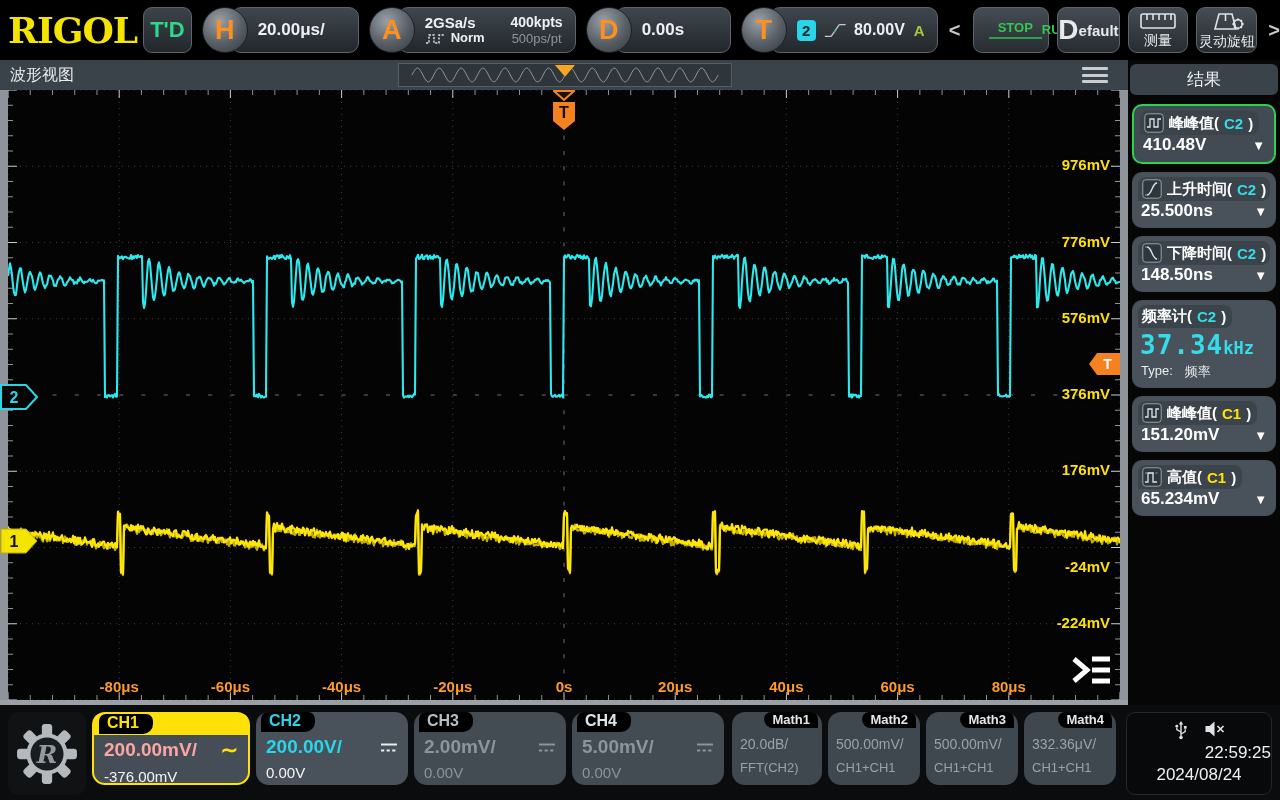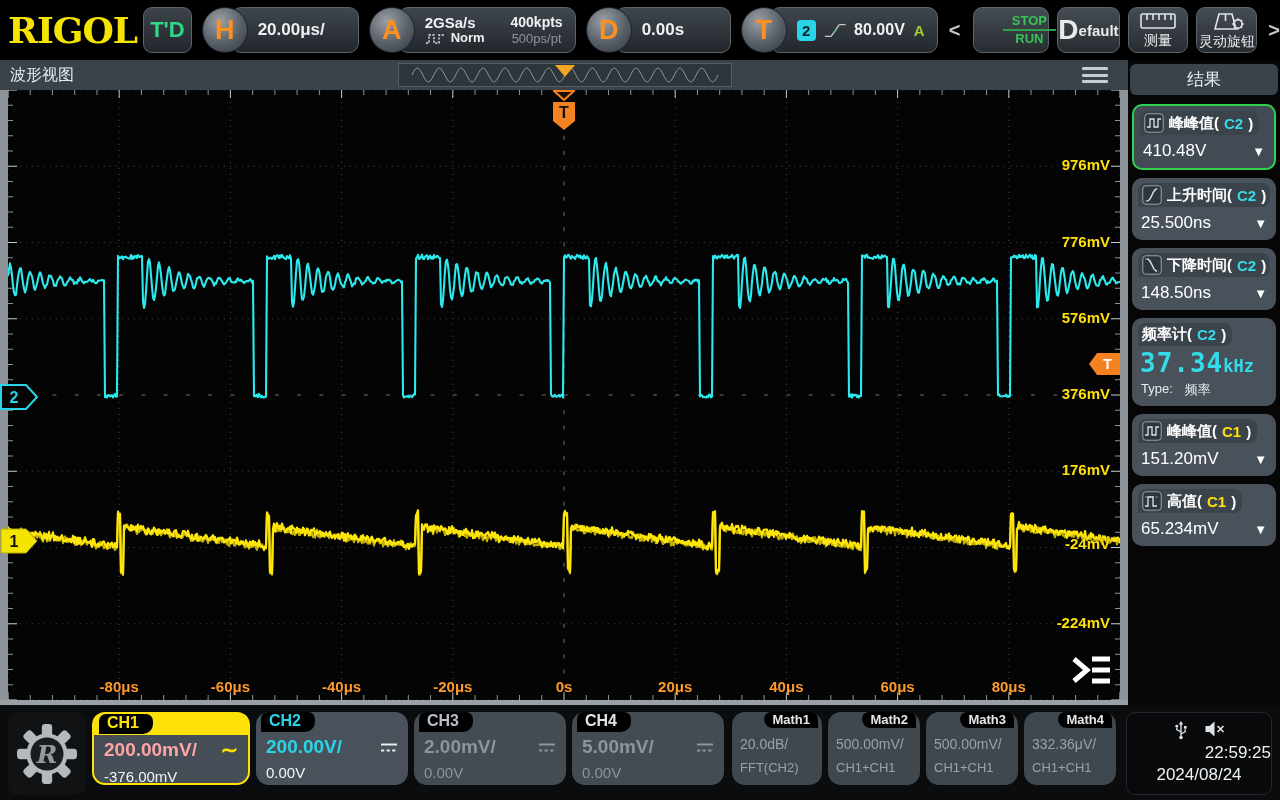--- a/index.html
+++ b/index.html
@@ -33,21 +33,21 @@
   .acol2 { display:flex; flex-direction:column; margin-left:auto; text-align:center; line-height:1.2; }
   .acol2 .r1 { font-size:14px; font-weight:bold; }
   .acol2 .r2 { font-size:13px; color:#8d949b; }
   .drect { width:116px; font-size:17px; font-weight:bold; }
   .trect { width:168px; gap:7px; }
   .srcbadge { width:21px; height:21px; background:#29d5e8; color:#06262b; border-radius:4px;
     display:flex; align-items:center; justify-content:center; font-size:15px; font-weight:bold; }
   .tlevel { font-size:16px; font-weight:bold; }
   .sweep { color:#a2cc32; font-size:15px; font-weight:bold; margin-left:2px; }
   .chev { color:#c3c9ce; font-size:20px; font-weight:bold; margin-left:11px; }
-  .stoprun { margin-left:13px; width:76px; flex-direction:column; line-height:1.1;padding-left:36px; }
+  .stoprun { margin-left:13px; width:76px; flex-direction:row; line-height:1.1;padding-left:36px; }
   .stoprun .s1 { color:#35c455; font-size:13px; font-weight:bold; border-bottom:2px solid #2da04a; padding:0 9px 1px; }
   .stoprun .s2 { color:#35c455; font-size:13px; font-weight:bold; padding-top:1px; }
   .defaultbtn { margin-left:8px; width:74px; }
   .defaultbtn .cap { font-size:28px; font-weight:bold; }
   .defaultbtn .rest { font-size:15px; font-weight:bold; }
   .iconbtn { margin-left:8px; width:78px; flex-direction:column; gap:2px; padding-top:2px; }
   .iconbtn .lbl { font-size:14px; }
 
   
   #main { position:absolute; top:60px; left:0; width:1128px; height:645px; background:#000; }
@@ -85,22 +85,22 @@
   #sidebar { position:absolute; top:60px; left:1128px; width:152px; height:645px; background:#060606; }
   #sbtitle { margin:4px 2px 9px; height:31px; background:#3a424a; border-radius:6px;
     color:#eef1f4; font-size:17px; display:flex; align-items:center; justify-content:center; }
   .mcard { margin:0 4px 8px; background:#49525b; border-radius:10px; padding:5px 6px 7px;
     color:#fff; position:relative; }
   .mcard.selected { border:2px solid #2fd24f; background:#424b54; }
   .labelrow { display:flex; align-items:center; gap:5px; background:#3b434b; width:fit-content;
     max-width:100%; padding:2px 6px 2px 4px; border-radius:8px 8px 8px 0; font-size:15px;
     font-weight:bold; white-space:nowrap; }
   .chan-C2 { color:#35dbe8; } .chan-C1 { color:#ffe10a; }
-  .valrow { display:flex; justify-content:space-between; align-items:center; margin-top:6px;
-    padding:0 3px; font-size:17px; font-weight:normal; }
+  .valrow { display:flex; justify-content:space-between; align-items:center; 
+    padding:0 3px; font-size:17px; font-weight:bold; }
   .caret { color:#fff; font-size:13px; }
   .lcd { font-family:"DejaVu Sans Mono", monospace; font-weight:bold; font-size:26px;
     color:#35dbe8; letter-spacing:1px; margin:2px 0 0 2px; }
   .lcd .unit { font-size:17px; letter-spacing:0; }
   .typerow { display:flex; gap:12px; font-size:13px; color:#e8ecef; margin:3px 0 0 3px; }
   .micon { flex:0 0 auto; }
 
   
   #footer { position:absolute; top:705px; left:0; width:1280px; height:95px; background:#0b0c0d;
     display:flex; align-items:flex-start; }
@@ -453,21 +453,21 @@
             <polyline points="0,185.9 1,179.1 2,173.4 3,177.9 4,185.3 5,195.6 6,202.4 7,205.2 8,204.7 9,195.6 10,187.3 11,181.8 12,178.4 13,178.6 14,186.0 15,193.1 16,198.5 17,202.5 18,199.4 19,194.1 20,187.9 21,183.9 22,181.9 23,184.1 24,186.4 25,191.4 26,197.7 27,199.8 28,197.0 29,193.7 30,189.0 31,185.0 32,182.4 33,184.1 34,188.7 35,193.3 36,195.6 37,198.1 38,195.6 39,194.6 40,189.7 41,185.5 42,186.1 43,185.9 44,188.5 45,190.4 46,195.6 47,195.4 48,196.0 49,192.2 50,189.6 51,188.8 52,186.3 53,187.6 54,188.5 55,192.2 56,195.1 57,195.7 58,195.0 59,192.4 60,191.1 61,189.6 62,187.3 63,189.1 64,190.1 65,190.0 66,194.0 67,192.2 68,192.4 69,193.4 70,189.6 71,190.8 72,187.3 73,189.0 74,190.9 75,192.3 76,193.3 77,191.6 78,192.0 79,191.8 80,191.1 81,189.8 82,189.0 83,191.0 84,191.7 85,189.8 86,191.5 87,193.0 88,193.3 89,192.8 90,190.6 91,190.8 92,190.6 93,190.3 94,189.9 95,190.8 96,190.3 97,307.2 98,305.5 99,307.5 100,305.2 101,305.0 102,306.4 103,305.6 104,305.1 105,307.5 106,305.6 107,303.9 108,306.6 109,306.6 110,165.8 111,168.6 112,167.3 113,167.8 114,166.3 115,169.2 116,167.2 117,166.7 118,166.9 119,167.8 120,168.1 121,168.6 122,168.6 123,165.1 124,169.1 125,166.3 126,168.3 127,166.2 128,165.9 129,168.0 130,165.1 131,166.7 132,167.1 133,165.9 134,166.3 135,211.8 136,217.9 137,213.7 138,201.3 139,185.8 140,171.7 141,169.1 142,173.1 143,184.8 144,196.9 145,207.4 146,210.0 147,206.1 148,197.8 149,187.7 150,175.9 151,172.4 152,177.3 153,184.6 154,194.7 155,202.5 156,205.5 157,204.2 158,195.5 159,187.6 160,180.5 161,177.1 162,180.5 163,187.4 164,194.7 165,200.8 166,200.6 167,199.1 168,193.9 169,189.2 170,184.5 171,182.3 172,183.9 173,188.7 174,193.9 175,196.2 176,198.3 177,197.0 178,193.0 179,189.1 180,183.9 181,185.0 182,186.1 183,189.6 184,192.3 185,197.2 186,198.5 187,197.2 188,193.0 189,188.2 190,188.1 191,186.9 192,187.0 193,189.0 194,192.3 195,195.2 196,196.8 197,194.3 198,191.4 199,189.3 200,188.1 201,187.8 202,188.6 203,188.8 204,190.8 205,192.5 206,195.6 207,193.0 208,193.6 209,190.9 210,188.2 211,187.8 212,188.3 213,189.7 214,191.2 215,192.9 216,194.5 217,193.5 218,192.5 219,190.7 220,189.3 221,188.0 222,188.3 223,191.5 224,192.1 225,192.3 226,192.7 227,191.9 228,192.1 229,189.1 230,188.4 231,190.5 232,190.6 233,189.7 234,191.1 235,191.8 236,193.0 237,192.1 238,191.2 239,191.0 240,191.4 241,190.8 242,189.2 243,189.9 244,192.5 245,190.8 246,306.3 247,305.4 248,306.5 249,304.6 250,307.2 251,303.9 252,305.5 253,307.4 254,305.9 255,307.0 256,307.6 257,306.5 258,306.8 259,166.3 260,168.5 261,168.9 262,167.8 263,167.9 264,168.9 265,167.7 266,165.9 267,169.1 268,166.1 269,165.3 270,165.8 271,168.2 272,165.3 273,167.5 274,164.9 275,166.7 276,167.8 277,168.8 278,169.1 279,166.2 280,166.9 281,168.3 282,165.2 283,168.9 284,212.1 285,216.8 286,211.5 287,197.7 288,183.6 289,171.0 290,169.2 291,172.1 292,184.0 293,199.3 294,209.2 295,209.7 296,206.2 297,197.7 298,185.8 299,175.8 300,173.6 301,179.0 302,187.0 303,195.1 304,203.2 305,204.7 306,201.1 307,196.1 308,188.0 309,180.3 310,178.4 311,180.7 312,186.3 313,195.9 314,201.7 315,201.6 316,200.7 317,194.3 318,186.7 319,184.2 320,181.9 321,182.7 322,187.6 323,195.0 324,199.0 325,199.8 326,198.1 327,194.8 328,188.7 329,185.4 330,183.4 331,186.6 332,190.3 333,193.8 334,194.8 335,196.6 336,197.4 337,192.1 338,190.5 339,185.7 340,184.2 341,186.7 342,189.3 343,192.1 344,196.4 345,195.2 346,193.3 347,193.8 348,188.4 349,188.6 350,187.5 351,188.8 352,190.4 353,191.7 354,194.6 355,193.2 356,193.0 357,191.5 358,190.5 359,187.6 360,187.0 361,189.0 362,190.9 363,191.6 364,192.3 365,193.6 366,192.8 367,192.9 368,191.0 369,188.4 370,188.3 371,188.8 372,190.0 373,191.5 374,192.9 375,191.4 376,191.4 377,190.6 378,191.6 379,189.6 380,190.2 381,189.8 382,190.2 383,191.5 384,193.3 385,192.7 386,192.9 387,191.8 388,191.0 389,190.3 390,189.7 391,190.1 392,190.4 393,192.4 394,191.4 395,305.3 396,307.6 397,306.5 398,306.5 399,306.9 400,305.8 401,307.2 402,306.0 403,306.3 404,307.2 405,305.9 406,304.1 407,304.6 408,168.6 409,167.2 410,164.8 411,169.0 412,168.6 413,166.7 414,164.7 415,168.7 416,169.1 417,166.5 418,165.8 419,165.3 420,169.2 421,167.3 422,165.6 423,168.6 424,167.0 425,168.8 426,165.0 427,167.5 428,167.3 429,165.9 430,166.2 431,168.0 432,168.1 433,213.9 434,216.9 435,210.1 436,196.2 437,180.4 438,171.0 439,169.6 440,175.4 441,185.0 442,199.7 443,207.2 444,209.3 445,204.2 446,196.7 447,184.2 448,174.7 449,174.0 450,178.8 451,186.6 452,198.5 453,203.1 454,206.1 455,203.3 456,193.7 457,185.9 458,178.6 459,177.9 460,180.9 461,189.1 462,196.5 463,201.5 464,200.5 465,200.7 466,194.6 467,188.4 468,182.3 469,182.7 470,183.1 471,189.7 472,194.3 473,197.9 474,199.1 475,196.8 476,193.1 477,189.3 478,183.7 479,182.5 480,184.6 481,188.4 482,192.7 483,197.3 484,195.8 485,194.3 486,192.4 487,187.8 488,186.2 489,185.2 490,186.8 491,191.2 492,192.9 493,194.5 494,195.1 495,195.2 496,193.2 497,188.4 498,187.5 499,187.1 500,187.5 501,189.6 502,191.4 503,194.8 504,194.3 505,194.9 506,191.1 507,190.6 508,187.6 509,187.5 510,187.2 511,189.8 512,192.7 513,191.8 514,193.9 515,192.4 516,192.1 517,191.7 518,189.3 519,189.1 520,188.2 521,190.8 522,192.8 523,194.0 524,192.3 525,192.4 526,191.7 527,189.7 528,189.8 529,188.6 530,188.6 531,189.4 532,191.6 533,192.9 534,193.7 535,191.9 536,190.7 537,190.9 538,190.1 539,191.0 540,190.0 541,191.3 542,192.4 543,304.0 544,306.3 545,306.8 546,305.7 547,304.9 548,306.7 549,306.5 550,305.9 551,304.9 552,306.6 553,305.4 554,304.4 555,307.4 556,167.5 557,165.3 558,167.7 559,166.9 560,164.9 561,165.0 562,167.8 563,168.6 564,165.9 565,167.3 566,167.4 567,169.0 568,166.8 569,164.9 570,165.7 571,167.2 572,165.4 573,168.0 574,166.5 575,168.9 576,165.3 577,168.2 578,168.4 579,166.2 580,167.9 581,169.2 582,215.2 583,216.3 584,208.7 585,195.9 586,179.1 587,170.0 588,167.9 589,175.9 590,187.1 591,200.4 592,210.5 593,210.9 594,205.9 595,193.1 596,182.9 597,176.4 598,172.9 599,178.5 600,189.8 601,197.4 602,204.2 603,206.2 604,199.8 605,194.0 606,184.2 607,180.4 608,177.7 609,183.1 610,188.1 611,196.2 612,201.3 613,202.1 614,198.6 615,193.6 616,187.7 617,182.2 618,181.9 619,184.2 620,188.1 621,194.0 622,197.5 623,198.4 624,196.2 625,192.5 626,187.3 627,184.2 628,185.0 629,186.2 630,190.9 631,194.7 632,196.9 633,196.7 634,195.0 635,191.9 636,187.9 637,187.6 638,185.6 639,188.2 640,191.2 641,192.3 642,195.6 643,194.8 644,193.6 645,191.5 646,190.6 647,186.6 648,186.3 649,189.5 650,191.6 651,191.3 652,192.8 653,195.3 654,192.4 655,191.5 656,189.8 657,189.6 658,187.2 659,190.0 660,190.0 661,190.9 662,192.9 663,193.0 664,192.8 665,190.3 666,188.6 667,187.8 668,189.2 669,189.4 670,191.7 671,191.7 672,192.9 673,193.8 674,192.2 675,192.2 676,190.7 677,189.7 678,189.6 679,190.3 680,190.5 681,191.2 682,193.2 683,193.8 684,193.1 685,190.5 686,191.1 687,189.6 688,190.5 689,189.6 690,191.9 691,190.2 692,306.4 693,304.7 694,305.5 695,307.2 696,306.8 697,307.2 698,307.6 699,306.2 700,307.3 701,304.5 702,304.9 703,307.4 704,306.4 705,166.1 706,168.5 707,165.5 708,167.4 709,168.6 710,166.2 711,166.4 712,167.7 713,166.4 714,164.8 715,166.2 716,168.1 717,165.6 718,167.5 719,165.3 720,167.8 721,167.9 722,166.8 723,167.1 724,164.8 725,166.3 726,168.7 727,166.6 728,166.0 729,164.8 730,165.2 731,215.3 732,218.0 733,209.2 734,191.9 735,178.2 736,168.7 737,167.7 738,175.4 739,190.1 740,202.3 741,209.3 742,211.3 743,205.1 744,191.7 745,182.3 746,175.0 747,175.5 748,180.1 749,188.9 750,197.4 751,203.7 752,205.4 753,199.9 754,193.4 755,183.5 756,177.8 757,177.6 758,181.5 759,188.9 760,198.0 761,202.5 762,200.8 763,197.8 764,192.5 765,184.6 766,183.0 767,181.8 768,183.4 769,190.4 770,194.4 771,197.6 772,199.5 773,196.5 774,191.0 775,186.5 776,183.5 777,184.3 778,187.4 779,189.3 780,194.3 781,198.2 782,196.3 783,194.0 784,192.2 785,188.7 786,186.1 787,186.3 788,188.6 789,191.4 790,194.7 791,196.4 792,196.0 793,194.1 794,192.9 795,189.0 796,186.3 797,188.4 798,188.2 799,189.6 800,193.3 801,193.3 802,194.9 803,193.1 804,191.6 805,190.2 806,189.7 807,189.1 808,190.0 809,190.8 810,192.8 811,192.6 812,193.2 813,192.1 814,190.1 815,188.8 816,189.8 817,189.6 818,188.4 819,192.0 820,190.6 821,193.9 822,193.6 823,192.3 824,190.5 825,190.9 826,188.0 827,190.4 828,190.5 829,189.7 830,190.7 831,192.9 832,193.0 833,192.2 834,192.1 835,188.9 836,190.0 837,189.3 838,188.7 839,191.5 840,192.5 841,306.6 842,306.5 843,304.4 844,307.6 845,304.4 846,305.5 847,304.7 848,305.0 849,307.1 850,305.5 851,307.5 852,305.5 853,306.0 854,165.3 855,166.2 856,165.8 857,167.9 858,165.0 859,164.9 860,167.8 861,167.2 862,168.0 863,168.0 864,168.6 865,168.9 866,166.8 867,166.7 868,168.0 869,166.6 870,165.1 871,168.3 872,167.2 873,168.5 874,165.3 875,167.0 876,166.3 877,165.6 878,167.0 879,167.0 880,216.8 881,217.2 882,205.4 883,192.8 884,177.3 885,168.8 886,169.2 887,176.6 888,190.0 889,202.1 890,209.7 891,210.1 892,202.9 893,192.1 894,180.1 895,175.3 896,174.7 897,180.3 898,190.4 899,198.2 900,205.8 901,205.1 902,198.9 903,192.7 904,182.1 905,179.9 906,180.2 907,182.6 908,191.6 909,198.4 910,202.4 911,202.7 912,197.2 913,192.6 914,184.3 915,180.7 916,181.6 917,183.7 918,191.9 919,196.8 920,197.5 921,198.4 922,195.1 923,192.1 924,186.9 925,183.7 926,185.4 927,186.1 928,189.6 929,195.1 930,198.0 931,198.0 932,195.4 933,190.1 934,188.6 935,186.2 936,186.7 937,189.1 938,189.2 939,193.9 940,195.1 941,194.1 942,193.9 943,190.1 944,189.6 945,187.6 946,186.5 947,187.5 948,189.9 949,193.8 950,194.6 951,193.3 952,194.6 953,191.5 954,188.1 955,187.7 956,188.2 957,188.6 958,190.6 959,192.7 960,192.1 961,192.7 962,194.1 963,191.8 964,189.9 965,187.8 966,189.2 967,190.4 968,190.7 969,193.2 970,192.9 971,192.4 972,192.9 973,190.1 974,189.2 975,189.9 976,188.1 977,189.3 978,191.1 979,193.3 980,191.1 981,192.7 982,192.3 983,191.4 984,190.5 985,188.6 986,188.6 987,191.7 988,191.8 989,190.7 990,305.1 991,304.1 992,306.2 993,306.2 994,306.4 995,306.2 996,306.0 997,306.0 998,304.6 999,306.8 1000,305.8 1001,306.9 1002,306.0 1003,167.5 1004,167.1 1005,167.2 1006,165.5 1007,166.9 1008,166.1 1009,168.4 1010,167.6 1011,164.8 1012,167.2 1013,165.8 1014,167.0 1015,165.2 1016,168.3 1017,167.9 1018,164.7 1019,166.7 1020,167.6 1021,165.8 1022,164.7 1023,167.4 1024,165.5 1025,169.0 1026,168.9 1027,164.9 1028,165.7 1029,217.4 1030,217.0 1031,206.4 1032,188.9 1033,177.0 1034,168.2 1035,168.3 1036,178.2 1037,190.4 1038,203.8 1039,210.7 1040,209.9 1041,201.1 1042,189.7 1043,180.0 1044,174.0 1045,174.7 1046,182.9 1047,190.9 1048,199.2 1049,204.7 1050,205.6 1051,200.2 1052,190.5 1053,182.7 1054,178.3 1055,178.0 1056,184.0 1057,190.0 1058,199.4 1059,203.2 1060,200.5 1061,195.9 1062,191.3 1063,184.3 1064,182.3 1065,181.0 1066,184.8 1067,191.1 1068,195.3 1069,198.3 1070,199.1 1071,195.2 1072,190.6 1073,185.9 1074,183.2 1075,185.3 1076,187.6 1077,189.5 1078,195.1 1079,198.5 1080,197.9 1081,195.2 1082,191.3 1083,186.7 1084,185.3 1085,184.5 1086,188.9 1087,191.9 1088,195.0 1089,195.5 1090,195.9 1091,195.0 1092,190.0 1093,189.8 1094,187.5 1095,186.2 1096,189.1 1097,190.8 1098,194.1 1099,194.7 1100,193.1 1101,193.0 1102,192.1 1103,189.7 1104,188.1 1105,187.6 1106,190.2 1107,190.7 1108,193.4 1109,192.8 1110,192.2 1111,192.1 1112,191.8" fill="none" stroke="#2ce9ee" stroke-width="2.1" stroke-linejoin="round"></polyline>
             <polyline points="0,436.4 1,444.2 2,439.1 3,445.2 4,444.7 5,445.2 6,441.2 7,441.0 8,443.7 9,440.0 10,440.9 11,444.6 12,443.2 13,438.5 14,444.3 15,442.6 16,442.2 17,445.5 18,442.4 19,441.2 20,442.0 21,444.6 22,444.0 23,447.8 24,442.9 25,442.8 26,445.2 27,444.7 28,442.4 29,443.9 30,444.7 31,444.7 32,442.2 33,444.8 34,446.9 35,449.6 36,444.2 37,447.8 38,443.9 39,449.1 40,445.8 41,441.9 42,449.1 43,446.2 44,446.1 45,442.4 46,450.4 47,445.9 48,450.0 49,446.5 50,447.4 51,450.3 52,447.8 53,446.8 54,445.1 55,450.1 56,451.4 57,450.5 58,451.4 59,448.4 60,449.7 61,450.6 62,448.7 63,452.3 64,451.0 65,445.8 66,453.2 67,446.9 68,448.4 69,454.5 70,447.6 71,453.7 72,447.8 73,452.2 74,454.2 75,453.2 76,452.2 77,447.3 78,450.4 79,452.5 80,452.3 81,452.2 82,451.3 83,454.4 84,456.5 85,449.1 86,449.8 87,454.4 88,455.9 89,455.1 90,453.3 91,456.1 92,454.6 93,455.1 94,453.1 95,451.7 96,451.6 97,455.1 98,454.4 99,458.6 100,452.8 101,454.3 102,454.9 103,453.4 104,452.7 105,457.5 106,455.2 107,453.1 108,457.3 109,457.4 110,421.6 111,425.4 112,423.7 113,481.8 114,479.8 115,483.7 116,435.5 117,435.7 118,435.2 119,437.1 120,437.4 121,438.5 122,440.3 123,435.1 124,440.5 125,436.0 126,439.5 127,437.4 128,436.4 129,441.3 130,434.7 131,438.5 132,438.5 133,436.0 134,438.0 135,436.3 136,439.7 137,442.3 138,444.4 139,444.0 140,438.4 141,441.1 142,442.0 143,444.4 144,440.2 145,441.5 146,437.5 147,439.5 148,442.3 149,444.9 150,439.6 151,439.3 152,443.3 153,440.5 154,441.9 155,440.9 156,439.8 157,443.4 158,441.6 159,441.1 160,443.5 161,439.5 162,443.3 163,444.4 164,445.1 165,446.4 166,441.3 167,440.6 168,440.3 169,446.5 170,446.7 171,445.5 172,446.9 173,447.7 174,444.9 175,441.1 176,441.0 177,441.7 178,442.8 179,445.2 180,440.7 181,446.5 182,446.7 183,448.9 184,444.7 185,449.5 186,449.0 187,449.1 188,444.4 189,443.8 190,450.8 191,449.4 192,448.4 193,446.6 194,448.0 195,449.2 196,448.4 197,446.1 198,445.0 199,446.8 200,449.2 201,450.0 202,449.9 203,447.4 204,446.8 205,445.1 206,449.9 207,447.0 208,452.4 209,451.0 210,448.5 211,449.0 212,448.5 213,448.6 214,447.6 215,448.5 216,452.5 217,452.2 218,451.4 219,450.2 220,449.3 221,449.7 222,447.3 223,453.3 224,452.7 225,449.8 226,449.9 227,450.5 228,453.6 229,447.5 230,450.4 231,454.4 232,454.5 233,451.0 234,453.0 235,451.5 236,455.1 237,453.5 238,451.2 239,453.3 240,456.0 241,456.6 242,451.6 243,452.4 244,455.2 245,450.8 246,455.0 247,452.0 248,454.9 249,453.3 250,456.5 251,450.3 252,454.7 253,456.9 254,456.2 255,456.5 256,459.0 257,456.6 258,458.3 259,422.3 260,425.2 261,425.8 262,481.8 263,481.9 264,483.3 265,438.8 266,433.7 267,441.5 268,435.6 269,433.1 270,436.3 271,438.8 272,435.7 273,439.2 274,433.5 275,437.2 276,439.2 277,442.3 278,442.1 279,438.7 280,438.1 281,439.4 282,436.6 283,443.3 284,435.7 285,438.2 286,438.4 287,439.7 288,442.5 289,437.7 290,441.9 291,439.0 292,439.8 293,442.4 294,442.9 295,437.6 296,439.0 297,445.2 298,441.7 299,438.5 300,439.4 301,445.5 302,443.9 303,439.8 304,440.8 305,440.4 306,438.3 307,444.9 308,444.1 309,441.5 310,443.1 311,442.2 312,441.0 313,444.2 314,446.2 315,442.9 316,445.6 317,444.4 318,442.0 319,445.3 320,446.0 321,443.3 322,441.7 323,446.0 324,448.1 325,446.0 326,445.5 327,447.9 328,445.8 329,446.3 330,444.1 331,448.5 332,449.0 333,447.2 334,442.6 335,443.2 336,450.6 337,444.4 338,450.3 339,445.0 340,443.2 341,446.7 342,447.3 343,445.3 344,449.5 345,447.7 346,445.4 347,449.5 348,446.0 349,448.6 350,449.2 351,449.9 352,449.6 353,446.1 354,450.0 355,445.2 356,448.0 357,447.9 358,449.9 359,446.1 360,447.1 361,450.6 362,452.1 363,447.9 364,446.7 365,450.0 366,450.7 367,452.3 368,450.5 369,449.0 370,449.9 371,448.9 372,450.4 373,452.2 374,450.7 375,449.2 376,448.2 377,447.8 378,454.3 379,452.5 380,454.2 381,452.4 382,450.4 383,451.8 384,455.0 385,452.6 386,453.6 387,453.1 388,454.4 389,453.7 390,451.8 391,452.5 392,452.4 393,454.9 394,451.4 395,451.7 396,457.1 397,456.1 398,456.1 399,456.6 400,453.9 401,458.9 402,454.9 403,455.0 404,456.6 405,454.5 406,454.0 407,453.3 408,425.4 409,423.5 410,420.2 411,483.4 412,483.0 413,480.3 414,434.3 415,438.8 416,439.7 417,435.3 418,434.7 419,434.4 420,442.1 421,438.1 422,436.5 423,440.2 424,436.7 425,442.4 426,435.4 427,438.3 428,438.3 429,437.4 430,436.6 431,439.8 432,440.1 433,436.8 434,437.0 435,440.0 436,439.4 437,438.3 438,439.7 439,443.6 440,444.0 441,437.2 442,443.2 443,439.1 444,436.1 445,439.1 446,443.3 447,441.7 448,439.9 449,440.6 450,442.8 451,441.2 452,446.1 453,441.2 454,442.7 455,445.0 456,440.5 457,442.3 458,438.9 459,442.9 460,441.4 461,444.2 462,444.2 463,445.5 464,440.2 465,448.2 466,447.5 467,447.2 468,441.6 469,446.2 470,441.5 471,445.8 472,443.3 473,442.8 474,443.4 475,445.0 476,445.0 477,448.0 478,443.5 479,443.8 480,442.0 481,444.6 482,444.9 483,447.4 484,442.1 485,443.4 486,447.2 487,442.6 488,447.6 489,445.1 490,445.0 491,451.7 492,447.9 493,446.3 494,447.4 495,449.2 496,450.3 497,446.8 498,447.5 499,449.5 500,447.7 501,448.5 502,447.8 503,451.9 504,447.9 505,452.6 506,446.1 507,450.3 508,448.5 509,449.5 510,446.4 511,449.6 512,451.4 513,447.8 514,449.5 515,450.0 516,451.1 517,454.5 518,449.8 519,452.0 520,447.9 521,451.9 522,453.0 523,453.2 524,449.0 525,449.8 526,452.3 527,448.9 528,452.5 529,451.0 530,450.2 531,448.7 532,451.8 533,455.0 534,456.4 535,452.9 536,451.8 537,454.0 538,453.8 539,457.1 540,453.5 541,454.9 542,456.3 543,451.8 544,455.8 545,456.9 546,452.9 547,453.5 548,457.3 549,454.6 550,454.1 551,453.1 552,456.0 553,455.9 554,452.9 555,458.2 556,423.9 557,421.0 558,424.2 559,423.1 560,478.0 561,478.1 562,481.9 563,438.2 564,435.7 565,436.4 566,439.1 567,438.8 568,436.3 569,434.6 570,437.2 571,437.5 572,435.9 573,440.5 574,435.9 575,440.7 576,436.3 577,440.3 578,440.1 579,436.7 580,441.3 581,441.3 582,438.6 583,438.3 584,437.2 585,440.9 586,437.1 587,440.6 588,437.8 589,442.1 590,438.0 591,440.9 592,443.3 593,441.9 594,442.8 595,439.1 596,440.0 597,443.7 598,438.6 599,439.5 600,445.3 601,441.4 602,440.4 603,443.1 604,437.4 605,442.4 606,441.9 607,445.0 608,440.2 609,443.7 610,441.6 611,443.5 612,444.5 613,442.9 614,444.6 615,444.7 616,446.8 617,443.8 618,443.8 619,444.9 620,440.8 621,442.4 622,442.7 623,441.6 624,443.8 625,443.7 626,445.3 627,445.1 628,449.2 629,444.5 630,447.4 631,447.6 632,447.3 633,444.9 634,446.3 635,445.7 636,446.1 637,448.8 638,446.5 639,448.8 640,450.5 641,444.1 642,447.8 643,444.3 644,446.3 645,447.1 646,449.8 647,447.2 648,447.8 649,452.5 650,451.2 651,445.5 652,444.5 653,449.4 654,446.9 655,449.8 656,450.9 657,452.5 658,446.3 659,451.8 660,449.8 661,447.1 662,447.7 663,449.9 664,449.3 665,448.7 666,447.2 667,447.7 668,451.7 669,449.3 670,452.6 671,450.0 672,451.3 673,452.7 674,450.9 675,452.9 676,453.5 677,452.1 678,453.7 679,454.0 680,451.4 681,450.7 682,453.7 683,455.4 684,456.1 685,450.0 686,454.6 687,451.7 688,454.9 689,452.7 690,455.4 691,449.7 692,455.6 693,451.2 694,452.8 695,457.5 696,457.7 697,457.5 698,458.5 699,456.5 700,459.2 701,452.6 702,454.5 703,457.5 704,457.1 705,422.0 706,425.2 707,421.2 708,481.4 709,482.9 710,479.7 711,480.0 712,437.7 713,434.8 714,432.7 715,436.7 716,440.4 717,436.0 718,438.5 719,435.6 720,438.6 721,439.7 722,437.7 723,438.7 724,434.1 725,438.3 726,442.5 727,438.3 728,436.0 729,436.9 730,435.8 731,439.4 732,443.3 733,442.6 734,435.6 735,438.1 736,438.1 737,436.7 738,439.5 739,443.2 740,442.3 741,439.1 742,443.4 743,444.1 744,439.6 745,442.6 746,442.2 747,444.2 748,443.0 749,440.6 750,437.8 751,438.2 752,441.4 753,441.9 754,445.0 755,440.8 756,439.8 757,439.6 758,439.6 759,439.7 760,446.3 761,447.4 762,440.5 763,441.0 764,444.6 765,440.0 766,446.9 767,443.5 768,441.1 769,444.9 770,441.7 771,443.3 772,444.5 773,445.4 774,443.6 775,444.5 776,443.9 777,445.7 778,448.9 779,445.0 780,445.6 781,447.6 782,443.1 783,444.6 784,446.5 785,446.0 786,447.6 787,447.6 788,449.3 789,448.2 790,450.4 791,450.8 792,448.2 793,448.4 794,451.4 795,449.1 796,445.7 797,452.0 798,448.5 799,445.8 800,448.7 801,447.4 802,449.4 803,448.0 804,450.1 805,449.5 806,451.2 807,451.4 808,452.9 809,451.0 810,450.3 811,446.6 812,449.0 813,448.1 814,448.9 815,447.3 816,453.3 817,452.3 818,449.8 819,455.2 820,448.8 821,452.5 822,452.4 823,450.0 824,451.2 825,453.0 826,449.6 827,455.8 828,454.4 829,450.4 830,449.0 831,452.4 832,453.2 833,453.0 834,455.3 835,449.7 836,453.8 837,451.6 838,450.0 839,454.5 840,457.4 841,456.1 842,454.2 843,452.7 844,456.8 845,452.7 846,453.0 847,452.9 848,454.3 849,457.2 850,453.2 851,459.7 852,456.0 853,457.2 854,421.0 855,422.1 856,421.5 857,481.9 858,478.1 859,477.9 860,439.2 861,437.7 862,439.8 863,437.0 864,438.6 865,441.5 866,438.2 867,437.4 868,439.0 869,437.1 870,436.6 871,439.2 872,437.5 873,442.1 874,436.3 875,438.7 876,436.8 877,437.0 878,440.2 879,440.3 880,439.2 881,440.3 882,437.0 883,442.3 884,437.9 885,438.1 886,440.3 887,439.6 888,439.9 889,439.2 890,440.0 891,440.2 892,439.9 893,442.2 894,439.8 895,443.8 896,441.3 897,440.1 898,441.3 899,440.1 900,444.8 901,441.4 902,440.7 903,444.4 904,437.7 905,445.3 906,446.3 907,441.0 908,444.9 909,445.5 910,444.2 911,447.2 912,441.3 913,444.8 914,440.0 915,442.2 916,443.6 917,439.8 918,446.6 919,445.7 920,442.4 921,444.8 922,444.3 923,446.3 924,445.1 925,442.6 926,448.5 927,444.0 928,443.9 929,447.5 930,449.8 931,448.4 932,448.2 933,443.8 934,448.4 935,448.3 936,447.5 937,449.1 938,444.5 939,448.5 940,446.1 941,443.5 942,449.1 943,446.1 944,448.5 945,447.9 946,446.9 947,445.8 948,445.5 949,449.7 950,450.3 951,446.0 952,452.6 953,448.5 954,446.2 955,447.4 956,449.8 957,448.1 958,448.4 959,450.2 960,446.5 961,447.7 962,454.7 963,451.1 964,451.6 965,448.7 966,450.2 967,451.5 968,451.8 969,453.9 970,451.3 971,450.2 972,453.9 973,448.7 974,448.7 975,451.9 976,449.7 977,449.2 978,454.2 979,455.2 980,448.9 981,453.4 982,453.5 983,452.9 984,453.8 985,449.9 986,449.6 987,458.2 988,454.6 989,453.0 990,451.4 991,451.2 992,456.4 993,455.9 994,456.5 995,456.8 996,456.6 997,454.2 998,453.0 999,457.9 1000,456.8 1001,458.9 1002,457.0 1003,423.9 1004,423.3 1005,423.5 1006,478.8 1007,480.6 1008,479.6 1009,439.3 1010,438.6 1011,432.2 1012,436.6 1013,434.8 1014,438.6 1015,435.3 1016,439.6 1017,438.1 1018,434.3 1019,438.0 1020,439.7 1021,435.6 1022,435.0 1023,437.8 1024,436.0 1025,441.5 1026,441.2 1027,434.9 1028,436.6 1029,441.4 1030,442.2 1031,442.2 1032,438.1 1033,442.3 1034,438.6 1035,436.9 1036,439.2 1037,436.4 1038,439.9 1039,440.5 1040,443.1 1041,440.2 1042,439.4 1043,439.5 1044,440.6 1045,440.4 1046,443.8 1047,441.9 1048,440.3 1049,440.5 1050,444.4 1051,444.5 1052,440.8 1053,442.0 1054,440.7 1055,441.2 1056,442.5 1057,440.3 1058,445.1 1059,447.8 1060,441.6 1061,441.2 1062,445.6 1063,442.2 1064,444.0 1065,442.0 1066,441.4 1067,443.8 1068,441.9 1069,441.6 1070,446.2 1071,445.4 1072,444.2 1073,442.3 1074,444.2 1075,447.8 1076,448.3 1077,441.0 1078,447.4 1079,449.2 1080,448.7 1081,446.6 1082,446.4 1083,443.0 1084,446.9 1085,444.5 1086,448.1 1087,449.0 1088,449.2 1089,447.4 1090,448.0 1091,450.0 1092,445.6 1093,451.7 1094,449.9 1095,446.2 1096,449.5 1097,447.0 1098,451.6 1099,450.7 1100,447.2 1101,448.9 1102,451.6 1103,450.6 1104,448.2 1105,449.0 1106,451.0 1107,448.9 1108,450.9 1109,448.1 1110,447.6 1111,449.0 1112,453.3" fill="none" stroke="#ffe60a" stroke-width="2.2" stroke-linejoin="round" opacity="1"></polyline>
             <polyline points="0,438.0 1,443.7 2,442.2 3,444.4 4,444.4 5,443.8 6,442.9 7,441.8 8,444.6 9,444.3 10,446.7 11,445.2 12,445.0 13,443.4 14,445.8 15,442.2 16,445.5 17,444.6 18,448.3 19,446.6 20,442.7 21,446.0 22,442.5 23,446.3 24,443.4 25,448.9 26,447.0 27,441.6 28,445.8 29,447.7 30,445.7 31,444.1 32,447.5 33,445.6 34,450.0 35,451.5 36,442.8 37,445.2 38,448.4 39,451.4 40,450.5 41,443.7 42,450.9 43,447.6 44,444.8 45,446.3 46,446.6 47,448.2 48,450.0 49,450.6 50,449.0 51,448.1 52,450.4 53,447.4 54,447.5 55,453.1 56,448.3 57,446.4 58,449.0 59,451.8 60,452.0 61,449.7 62,451.1 63,451.6 64,449.2 65,450.7 66,449.2 67,454.6 68,454.9 69,451.1 70,448.6 71,452.9 72,451.0 73,454.9 74,451.2 75,450.3 76,451.6 77,449.6 78,451.5 79,454.6 80,452.0 81,452.8 82,452.0 83,450.5 84,456.9 85,455.0 86,449.0 87,455.2 88,458.5 89,456.3 90,456.8 91,456.8 92,451.8 93,454.5 94,452.5 95,455.9 96,458.3 97,456.3 98,456.2 99,458.0 100,458.5 101,454.9 102,457.9 103,455.9 104,453.0 105,456.6 106,456.6 107,460.0 108,458.0 109,454.7 110,423.0 111,426.8 112,425.1 113,483.2 114,481.2 115,485.1 116,435.9 117,439.5 118,435.2 119,434.4 120,436.3 121,439.2 122,440.4 123,439.9 124,435.8 125,438.4 126,438.3 127,439.6 128,440.7 129,443.9 130,439.9 131,442.1 132,438.6 133,440.4 134,438.5 135,439.6 136,439.2 137,440.5 138,439.8 139,444.1 140,441.1 141,439.4 142,443.7 143,442.7 144,443.6 145,443.9 146,438.3 147,440.6 148,440.4 149,440.2 150,444.9 151,441.6 152,441.1 153,445.3 154,443.6 155,442.2 156,442.1 157,444.1 158,442.2 159,439.2 160,443.3 161,444.6 162,447.4 163,442.8 164,444.2 165,444.6 166,445.2 167,446.5 168,440.5 169,448.0 170,444.3 171,444.8 172,446.9 173,446.8 174,447.8 175,446.2 176,444.7 177,443.2 178,445.2 179,446.4 180,442.2 181,444.4 182,446.3 183,451.0 184,450.2 185,450.8 186,448.7 187,445.4 188,447.9 189,450.6 190,450.1 191,446.4 192,450.7 193,449.9 194,451.2 195,451.6 196,447.1 197,449.0 198,447.4 199,449.5 200,453.0 201,450.2 202,447.9 203,450.3 204,449.3 205,447.6 206,450.1 207,448.6 208,452.3 209,453.0 210,447.8 211,452.9 212,447.7 213,448.0 214,452.1 215,449.2 216,452.0 217,449.6 218,449.5 219,454.4 220,451.6 221,455.9 222,453.5 223,449.5 224,451.6 225,449.7 226,455.2 227,455.7 228,453.2 229,451.0 230,453.9 231,454.7 232,453.0 233,453.6 234,452.8 235,452.9 236,454.7 237,457.5 238,450.1 239,456.7 240,453.0 241,458.7 242,454.8 243,457.2 244,452.3 245,456.7 246,453.9 247,454.0 248,457.7 249,459.8 250,456.3 251,456.0 252,456.3 253,456.9 254,454.3 255,457.6 256,460.4 257,456.7 258,454.7 259,423.7 260,426.6 261,427.2 262,483.2 263,483.3 264,484.7 265,441.9 266,436.6 267,439.2 268,441.5 269,437.3 270,441.0 271,441.0 272,439.0 273,441.2 274,437.8 275,439.0 276,437.3 277,440.4 278,442.0 279,440.7 280,442.3 281,442.0 282,439.6 283,442.4 284,442.6 285,444.0 286,441.2 287,445.0 288,443.2 289,438.6 290,439.9 291,444.8 292,445.0 293,439.7 294,441.7 295,440.0 296,440.7 297,445.2 298,441.4 299,442.6 300,440.6 301,445.2 302,444.4 303,445.3 304,442.9 305,447.1 306,445.7 307,447.6 308,442.6 309,439.7 310,446.4 311,444.1 312,447.7 313,443.4 314,442.2 315,443.8 316,446.6 317,446.7 318,443.9 319,444.2 320,443.9 321,448.0 322,443.1 323,446.3 324,447.0 325,445.8 326,444.4 327,449.0 328,444.5 329,446.1 330,448.3 331,444.8 332,447.8 333,443.9 334,447.0 335,447.9 336,448.1 337,444.4 338,451.7 339,445.5 340,450.9 341,448.7 342,449.6 343,447.6 344,448.5 345,448.7 346,452.1 347,444.3 348,448.5 349,448.4 350,452.3 351,451.3 352,449.5 353,450.3 354,453.1 355,449.0 356,452.4 357,451.9 358,448.4 359,452.0 360,453.7 361,451.9 362,453.5 363,448.6 364,448.4 365,452.3 366,455.5 367,450.7 368,451.2 369,449.3 370,449.9 371,451.9 372,453.3 373,452.8 374,450.3 375,456.4 376,454.3 377,449.7 378,453.9 379,452.2 380,456.2 381,451.0 382,454.2 383,455.0 384,454.5 385,456.1 386,450.2 387,455.8 388,453.6 389,452.3 390,454.6 391,454.8 392,451.6 393,450.4 394,452.5 395,456.3 396,456.5 397,455.2 398,459.3 399,454.0 400,457.0 401,458.4 402,453.7 403,453.2 404,455.2 405,455.3 406,456.3 407,455.7 408,426.8 409,424.9 410,421.6 411,484.8 412,484.4 413,481.7 414,441.5 415,438.2 416,437.9 417,434.5 418,435.9 419,436.1 420,437.7 421,438.7 422,440.6 423,440.9 424,436.0 425,444.1 426,440.3 427,439.1 428,436.3 429,442.5 430,437.5 431,440.0 432,441.4 433,435.9 434,437.8 435,440.1 436,440.5 437,445.0 438,442.3 439,443.2 440,444.2 441,439.8 442,441.7 443,441.0 444,442.5 445,441.8 446,438.2 447,443.5 448,442.6 449,441.6 450,442.6 451,446.8 452,441.0 453,444.7 454,442.7 455,444.6 456,440.2 457,446.2 458,440.7 459,447.9 460,442.0 461,443.1 462,446.1 463,444.6 464,444.3 465,443.7 466,444.2 467,448.0 468,443.9 469,444.5 470,441.6 471,448.4 472,444.8 473,443.2 474,446.5 475,450.1 476,448.5 477,446.0 478,447.7 479,451.2 480,447.3 481,444.7 482,446.9 483,449.2 484,443.8 485,446.7 486,447.3 487,447.4 488,450.8 489,445.9 490,446.9 491,452.2 492,450.2 493,448.6 494,449.4 495,448.7 496,448.3 497,449.4 498,446.1 499,447.7 500,449.8 501,451.2 502,452.3 503,450.8 504,451.2 505,449.1 506,450.2 507,447.2 508,453.7 509,452.0 510,448.3 511,454.7 512,452.1 513,450.7 514,451.8 515,449.7 516,452.2 517,450.1 518,451.4 519,454.3 520,450.8 521,454.1 522,454.3 523,453.6 524,453.1 525,452.2 526,455.8 527,455.1 528,454.9 529,454.8 530,455.3 531,450.8 532,454.7 533,451.6 534,457.5 535,453.0 536,456.5 537,452.9 538,456.4 539,452.7 540,456.3 541,453.7 542,455.9 543,455.1 544,453.6 545,454.3 546,453.3 547,453.4 548,455.7 549,452.7 550,453.7 551,457.6 552,459.0 553,458.0 554,455.9 555,456.8 556,425.3 557,422.4 558,425.6 559,424.5 560,479.4 561,479.5 562,483.3 563,440.1 564,439.4 565,440.3 566,436.9 567,434.6 568,436.1 569,440.3 570,440.7 571,440.0 572,440.0 573,440.2 574,438.5 575,439.4 576,443.4 577,443.1 578,441.7 579,439.3 580,439.9 581,437.6 582,440.8 583,442.4 584,438.9 585,438.9 586,440.5 587,444.5 588,441.2 589,438.8 590,442.0 591,442.9 592,439.2 593,442.9 594,440.6 595,443.9 596,441.5 597,440.2 598,439.6 599,441.0 600,441.0 601,446.9 602,442.5 603,444.5 604,442.7 605,440.9 606,445.1 607,444.7 608,444.0 609,440.4 610,446.3 611,445.1 612,443.9 613,443.0 614,448.1 615,443.2 616,446.3 617,444.8 618,443.5 619,444.2 620,442.7 621,447.1 622,447.7 623,447.3 624,448.1 625,442.1 626,444.8 627,446.0 628,446.8 629,446.3 630,447.1 631,444.4 632,450.8 633,444.5 634,450.3 635,447.0 636,450.8 637,449.9 638,447.7 639,448.5 640,449.4 641,443.9 642,447.4 643,445.2 644,451.8 645,447.6 646,445.9 647,450.4 648,453.2 649,452.9 650,448.4 651,448.6 652,447.2 653,448.2 654,451.7 655,454.1 656,452.3 657,451.8 658,448.3 659,449.9 660,452.2 661,451.8 662,447.3 663,455.5 664,450.6 665,454.9 666,455.1 667,450.3 668,449.2 669,453.7 670,452.5 671,452.6 672,451.1 673,451.9 674,453.6 675,450.8 676,453.0 677,455.4 678,451.9 679,455.5 680,451.0 681,455.1 682,454.1 683,452.6 684,456.4 685,451.7 686,455.0 687,452.5 688,456.5 689,457.1 690,453.7 691,456.9 692,456.5 693,457.5 694,451.6 695,459.7 696,454.5 697,456.6 698,456.0 699,459.7 700,456.2 701,453.1 702,455.1 703,459.3 704,459.5 705,423.4 706,426.6 707,422.6 708,482.8 709,484.3 710,481.1 711,481.4 712,435.1 713,437.0 714,438.1 715,438.9 716,439.1 717,440.5 718,441.3 719,438.9 720,436.7 721,437.6 722,439.7 723,439.8 724,439.3 725,442.8 726,443.8 727,441.1 728,440.7 729,443.2 730,440.4 731,442.8 732,442.7 733,443.4 734,442.9 735,444.3 736,440.3 737,441.2 738,444.9 739,441.3 740,439.5 741,440.1 742,439.6 743,440.6 744,446.5 745,441.3 746,442.9 747,439.6 748,442.3 749,444.1 750,439.4 751,445.0 752,443.3 753,443.6 754,447.5 755,441.1 756,442.3 757,445.7 758,444.1 759,440.0 760,441.7 761,445.1 762,445.4 763,445.4 764,444.8 765,442.7 766,443.8 767,444.0 768,443.0 769,444.8 770,448.3 771,449.4 772,445.1 773,447.0 774,448.7 775,447.2 776,445.5 777,446.4 778,444.5 779,446.2 780,446.1 781,443.3 782,447.4 783,447.7 784,449.1 785,443.7 786,448.6 787,447.0 788,449.9 789,446.2 790,451.8 791,451.4 792,447.8 793,453.1 794,448.1 795,447.5 796,448.6 797,452.5 798,446.9 799,446.7 800,451.9 801,452.1 802,451.9 803,448.8 804,451.7 805,447.3 806,449.6 807,447.2 808,450.0 809,453.7 810,451.5 811,447.7 812,454.1 813,447.6 814,452.9 815,448.5 816,453.8 817,448.7 818,456.4 819,451.2 820,453.1 821,454.4 822,449.2 823,449.6 824,454.9 825,454.5 826,455.2 827,451.7 828,456.3 829,451.5 830,455.7 831,455.7 832,456.5 833,453.6 834,457.0 835,455.8 836,453.2 837,457.0 838,454.2 839,453.1 840,457.9 841,456.1 842,451.1 843,458.3 844,454.6 845,459.2 846,452.4 847,455.0 848,455.7 849,458.5 850,454.0 851,454.5 852,455.2 853,460.2 854,422.4 855,423.5 856,422.9 857,483.3 858,479.5 859,479.3 860,439.8 861,441.6 862,441.7 863,439.9 864,438.6 865,441.1 866,436.8 867,437.0 868,436.2 869,439.6 870,441.1 871,440.8 872,440.0 873,440.8 874,440.8 875,439.5 876,440.6 877,441.3 878,440.1 879,444.5 880,437.4 881,436.9 882,442.9 883,443.3 884,438.3 885,437.3 886,439.5 887,445.4 888,438.9 889,439.0 890,441.6 891,443.8 892,438.0 893,440.0 894,444.2 895,442.4 896,443.5 897,444.2 898,442.2 899,447.2 900,442.5 901,444.1 902,443.7 903,446.5 904,441.0 905,443.6 906,443.8 907,441.7 908,442.7 909,444.2 910,443.1 911,443.4 912,445.3 913,445.0 914,440.9 915,445.8 916,443.3 917,442.2 918,445.1 919,446.5 920,445.8 921,444.7 922,446.8 923,447.9 924,448.5 925,448.6 926,446.0 927,445.9 928,447.9 929,447.0 930,445.5 931,448.9 932,450.2 933,446.7 934,450.3 935,449.1 936,449.3 937,449.0 938,446.1 939,445.8 940,447.2 941,451.2 942,449.0 943,447.9 944,450.4 945,449.3 946,451.7 947,448.9 948,452.2 949,451.4 950,452.4 951,447.8 952,451.4 953,448.9 954,448.9 955,447.2 956,453.7 957,450.9 958,452.1 959,451.6 960,454.1 961,452.6 962,453.2 963,454.4 964,449.9 965,454.3 966,448.9 967,454.3 968,453.9 969,452.1 970,453.6 971,452.7 972,451.2 973,451.5 974,453.7 975,451.2 976,454.3 977,449.6 978,457.9 979,455.2 980,450.4 981,455.6 982,455.2 983,451.6 984,453.6 985,457.3 986,452.6 987,453.0 988,454.7 989,459.1 990,453.5 991,455.7 992,456.4 993,454.2 994,457.0 995,456.1 996,455.0 997,455.7 998,455.5 999,458.3 1000,457.6 1001,455.7 1002,456.6 1003,425.3 1004,424.7 1005,424.9 1006,480.2 1007,482.0 1008,481.0 1009,438.4 1010,438.1 1011,434.3 1012,438.8 1013,438.4 1014,438.7 1015,441.2 1016,441.5 1017,437.8 1018,438.0 1019,439.9 1020,438.7 1021,439.0 1022,439.5 1023,441.9 1024,440.0 1025,438.2 1026,442.7 1027,442.6 1028,442.8 1029,442.4 1030,437.4 1031,440.9 1032,442.3 1033,444.1 1034,438.0 1035,438.9 1036,440.8 1037,442.2 1038,438.7 1039,442.9 1040,442.8 1041,442.2 1042,439.4 1043,442.6 1044,440.7 1045,442.0 1046,443.9 1047,447.1 1048,441.7 1049,442.5 1050,445.3 1051,441.8 1052,444.9 1053,443.0 1054,441.7 1055,445.6 1056,445.6 1057,447.3 1058,444.0 1059,444.2 1060,445.8 1061,443.1 1062,443.9 1063,442.0 1064,446.7 1065,444.1 1066,447.0 1067,443.3 1068,443.2 1069,443.7 1070,448.4 1071,444.6 1072,445.1 1073,445.6 1074,447.7 1075,450.4 1076,449.0 1077,446.5 1078,449.8 1079,450.3 1080,447.7 1081,445.2 1082,449.2 1083,447.3 1084,452.5 1085,451.6 1086,450.3 1087,450.2 1088,446.7 1089,451.4 1090,450.9 1091,445.1 1092,448.0 1093,449.7 1094,453.9 1095,450.2 1096,448.4 1097,446.3 1098,451.1 1099,449.4 1100,453.5 1101,447.6 1102,452.7 1103,451.2 1104,449.9 1105,450.7 1106,447.6 1107,447.6 1108,449.2 1109,454.4 1110,451.1 1111,450.0 1112,451.0" fill="none" stroke="#ffe60a" stroke-width="2.2" stroke-linejoin="round" opacity="0.75"></polyline>
           </svg>
 
         <span class="ylab" style="top: 66.25px;">976mV</span>
         <span class="ylab" style="top: 142.5px;">776mV</span>
         <span class="ylab" style="top: 218.75px;">576mV</span>
         <span class="ylab" style="top: 295px;">376mV</span>
         <span class="ylab" style="top: 371.25px;">176mV</span>
-        <span class="ylab" style="top: 445px;">-24mV</span>
+        <span class="ylab" style="top: 468px;">-24mV</span>
         <span class="ylab" style="top: 523.75px;">-224mV</span>
 
         <span class="xlab" style="left: 111.2px; top: 588px;">-80μs</span>
         <span class="xlab" style="left: 222.4px; top: 588px;">-60μs</span>
         <span class="xlab" style="left: 333.6px; top: 588px;">-40μs</span>
         <span class="xlab" style="left: 444.8px; top: 588px;">-20μs</span>
         <span class="xlab" style="left: 556px; top: 588px;">0s</span>
         <span class="xlab" style="left: 667.2px; top: 588px;">20μs</span>
         <span class="xlab" style="left: 778.4px; top: 588px;">40μs</span>
         <span class="xlab" style="left: 889.6px; top: 588px;">60μs</span>

